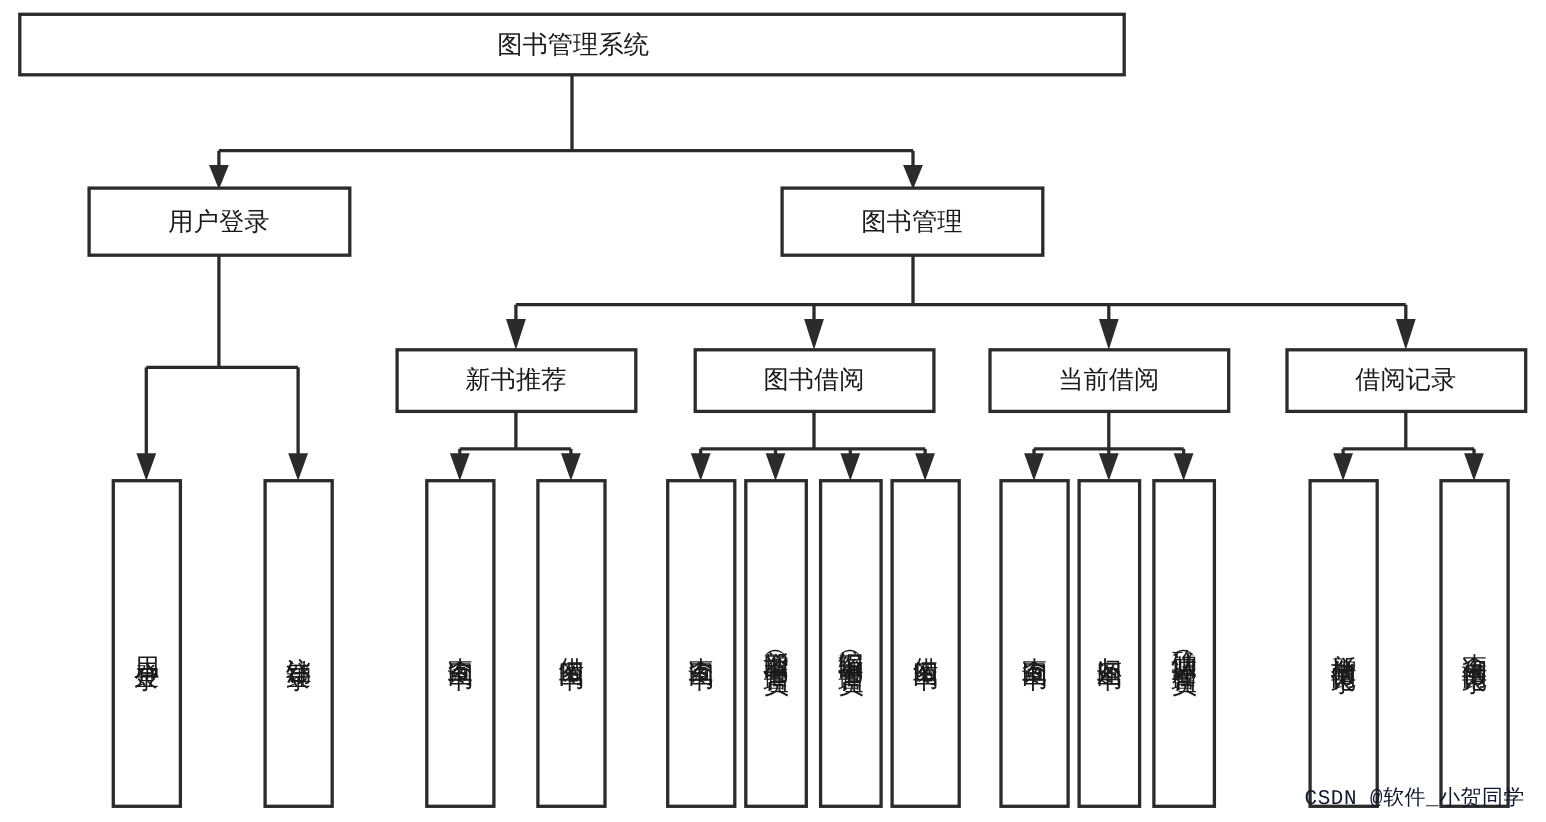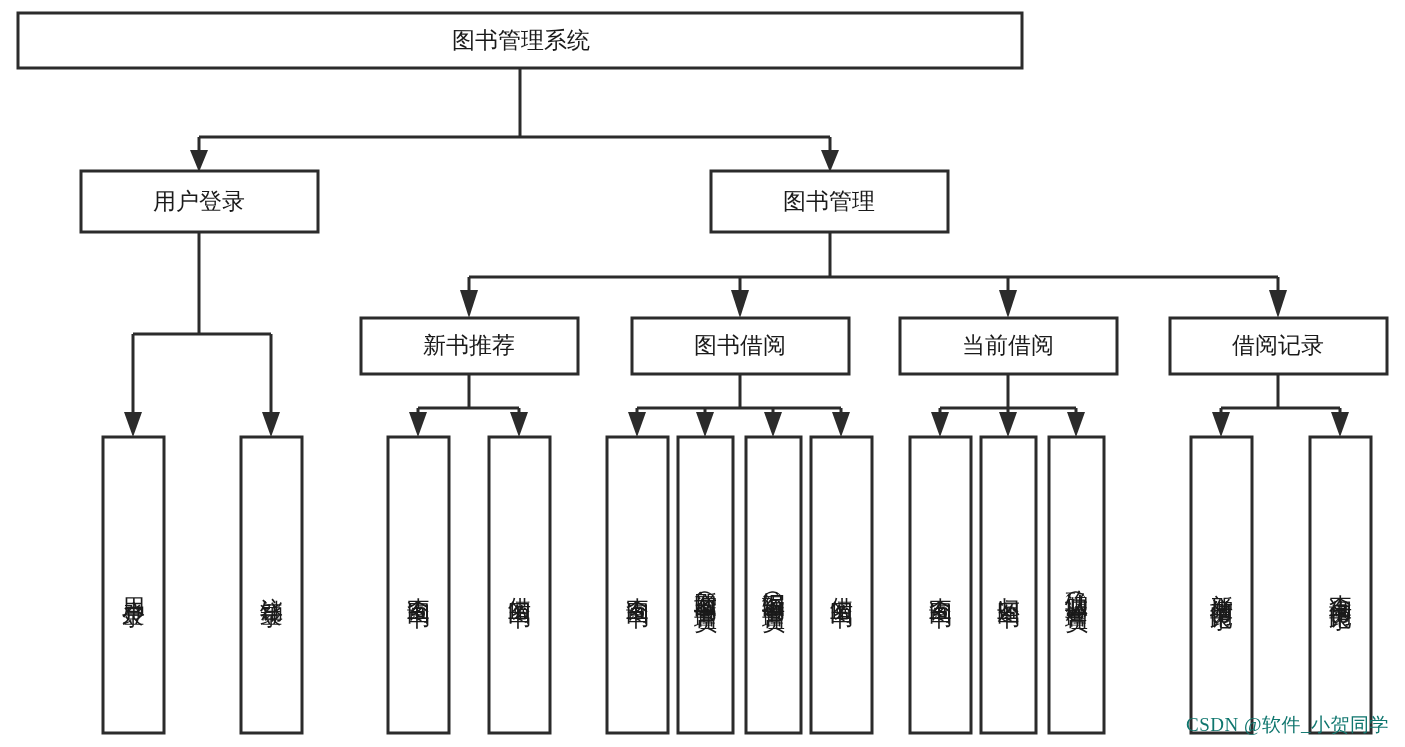--- a/index.html
+++ b/index.html
@@ -60,23 +60,23 @@
     line-height: 1;
     display: flex;
     align-items: center;
     justify-content: center;
     text-align: center;
     white-space: nowrap;
     pointer-events: none;
   }
   .watermark {
     position: absolute;
-    font-family: Liberation Serif, serif;
+    font-family: Liberation Mono, monospace;
     font-size: 19px;
-    color: #0f766e;
+    color: #0f172a;
     left: 1186px;
     top: 712px;
     white-space: nowrap;
     letter-spacing: 0.5px;
   }
 </style>
 </head>
 <body>
 
 <div id="diagram-root">

